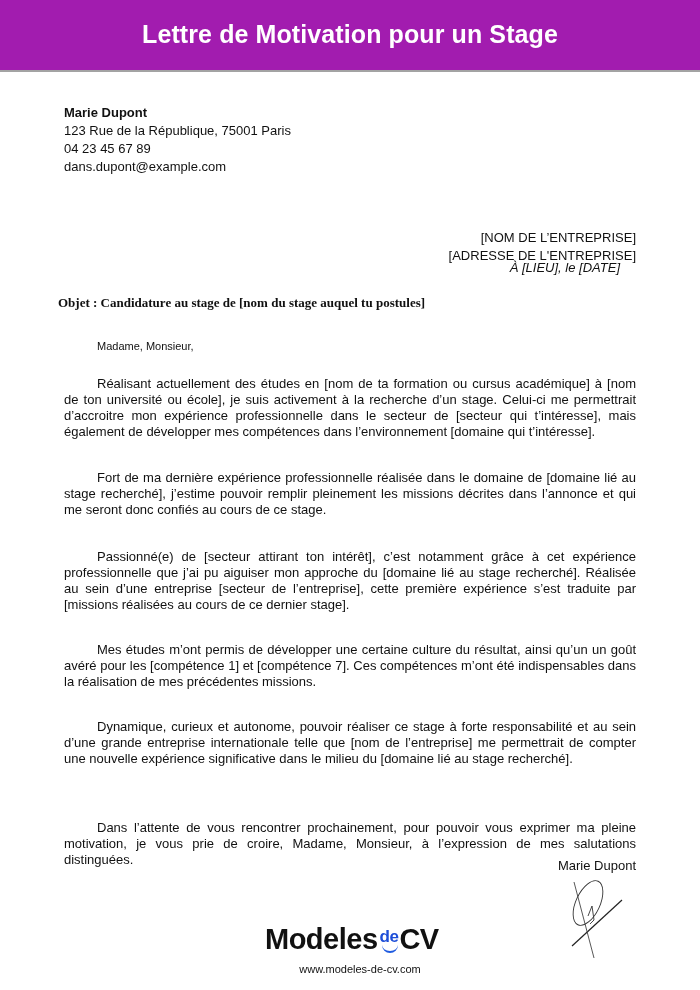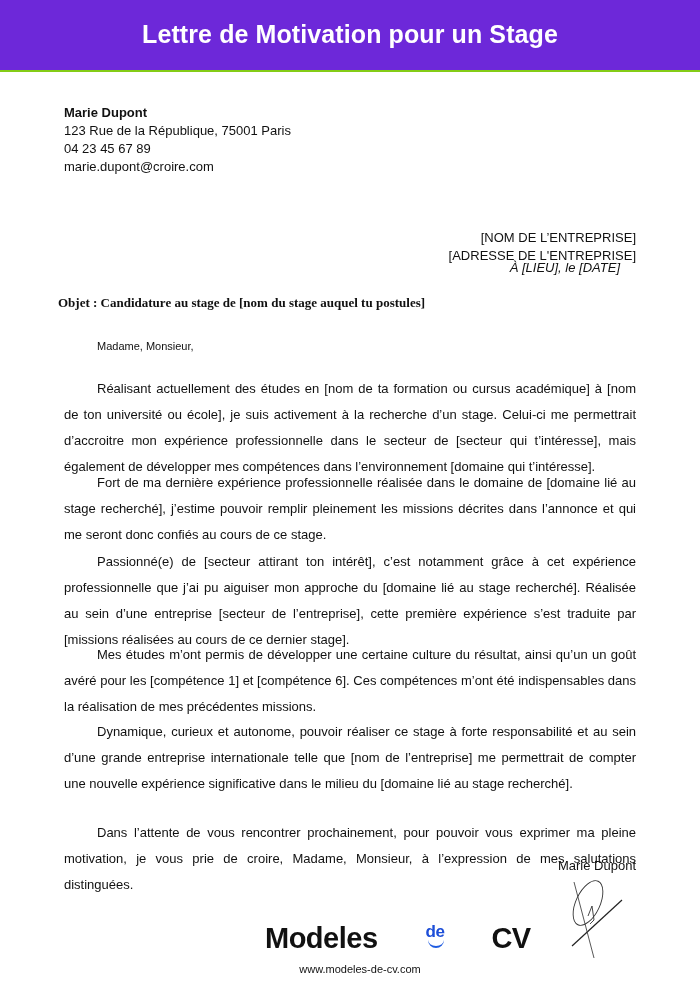--- a/index.html
+++ b/index.html
@@ -14,22 +14,22 @@
       overflow: hidden;
       font-family: "Liberation Sans", "DejaVu Sans", sans-serif;
       color: #111111;
     }
     .header-bar {
       position: absolute;
       left: 0;
       top: 0;
       width: 700px;
       height: 70px;
-      background: #6d28d9;
-      border-bottom: 2px solid #84cc16;
+      background: #a21caf;
+      border-bottom: 2px solid #a3a3a3;
       display: flex;
       align-items: center;
       justify-content: center;
     }
     .header-title {
       color: #ffffff;
       font-weight: bold;
       font-size: 25px;
       letter-spacing: 0.1px;
       margin-top: -2px;
@@ -73,21 +73,21 @@
       left: 97px;
       top: 337px;
       font-size: 11px;
       line-height: 18px;
     }
     .para {
       position: absolute;
       left: 64px;
       width: 572px;
       font-size: 13px;
-      line-height: 26px;
+      line-height: 16px;
       text-align: justify;
       text-indent: 33px;
       margin: 0;
     }
     .p1 { top: 376px; }
     .p2 { top: 470px; }
     .p3 { top: 549px; }
     .p4 { top: 642px; }
     .p5 { top: 719px; }
     .p6 { top: 820px; }
@@ -104,26 +104,25 @@
       top: 878px;
       width: 80px;
       height: 80px;
     }
     .logo {
       position: absolute;
       left: 265px;
       top: 922px;
       height: 34px;
       display: flex;
-      align-items: flex-start;
+      align-items: center;
       font-size: 29px;
       font-weight: bold;
       color: #111111;
       letter-spacing: -0.5px;
-      gap: 46px;
     }
     .logo .de {
       color: #1d4ed8;
       font-size: 17px;
       font-weight: bold;
       margin: 0 1px 5px 2px;
       position: relative;
     }
     .logo .de-smile {
       position: absolute;
@@ -149,38 +148,38 @@
 <body>
 
 <div class="header-bar">
   <div class="header-title">Lettre de Motivation pour un Stage</div>
 </div>
 
 <div class="sender">
   <div class="name">Marie Dupont</div>
   <div>123 Rue de la République, 75001 Paris</div>
   <div>04 23 45 67 89</div>
-  <div>marie.dupont@croire.com</div>
+  <div>dans.dupont@example.com</div>
 </div>
 
 <div class="recipient">
   <div>[NOM DE L’ENTREPRISE]</div>
   <div>[ADRESSE DE L'ENTREPRISE]</div>
 </div>
 
 <div class="place-date">À [LIEU], le [DATE]</div>
 
 <div class="subject">Objet : Candidature au stage de [nom du stage auquel tu postules]</div>
 
 <div class="salutation">Madame, Monsieur,</div>
 
 <p class="para p1">Réalisant actuellement des études en [nom de ta formation ou cursus académique] à [nom de ton université ou école], je suis activement à la recherche d’un stage. Celui-ci me permettrait d’accroitre mon expérience professionnelle dans le secteur de [secteur qui t’intéresse], mais également de développer mes compétences dans l’environnement [domaine qui t’intéresse].</p>
 <p class="para p2">Fort de ma dernière expérience professionnelle réalisée dans le domaine de [domaine lié au stage recherché], j’estime pouvoir remplir pleinement les missions décrites dans l’annonce et qui me seront donc confiés au cours de ce stage.</p>
 <p class="para p3">Passionné(e) de [secteur attirant ton intérêt], c’est notamment grâce à cet expérience professionnelle que j’ai pu aiguiser mon approche du [domaine lié au stage recherché]. Réalisée au sein d’une entreprise [secteur de l’entreprise], cette première expérience s’est traduite par [missions réalisées au cours de ce dernier stage].</p>
-<p class="para p4">Mes études m’ont permis de développer une certaine culture du résultat, ainsi qu’un un goût avéré pour les [compétence 1] et [compétence 6]. Ces compétences m’ont été indispensables dans la réalisation de mes précédentes missions.</p>
+<p class="para p4">Mes études m’ont permis de développer une certaine culture du résultat, ainsi qu’un un goût avéré pour les [compétence 1] et [compétence 7]. Ces compétences m’ont été indispensables dans la réalisation de mes précédentes missions.</p>
 <p class="para p5">Dynamique, curieux et autonome, pouvoir réaliser ce stage à forte responsabilité et au sein d’une grande entreprise internationale telle que [nom de l’entreprise] me permettrait de compter une nouvelle expérience significative dans le milieu du [domaine lié au stage recherché].</p>
 <p class="para p6">Dans l’attente de vous rencontrer prochainement, pour pouvoir vous exprimer ma pleine motivation, je vous prie de croire, Madame, Monsieur, à l’expression de mes salutations distinguées.</p>
 
 <div class="signature-name">Marie Dupont</div>
 
 <svg class="signature-mark" viewBox="0 0 80 80">
   <ellipse cx="28" cy="25" rx="12" ry="24" transform="rotate(25 28 25)" fill="none" stroke="#333" stroke-width="0.9"></ellipse>
   <line x1="12" y1="68" x2="62" y2="22" stroke="#222" stroke-width="1.2"></line>
   <line x1="14" y1="4" x2="34" y2="80" stroke="#444" stroke-width="0.9"></line>
   <path d="M28 38 L32 28 L34 42 L30 46" fill="none" stroke="#333" stroke-width="0.9"></path>

